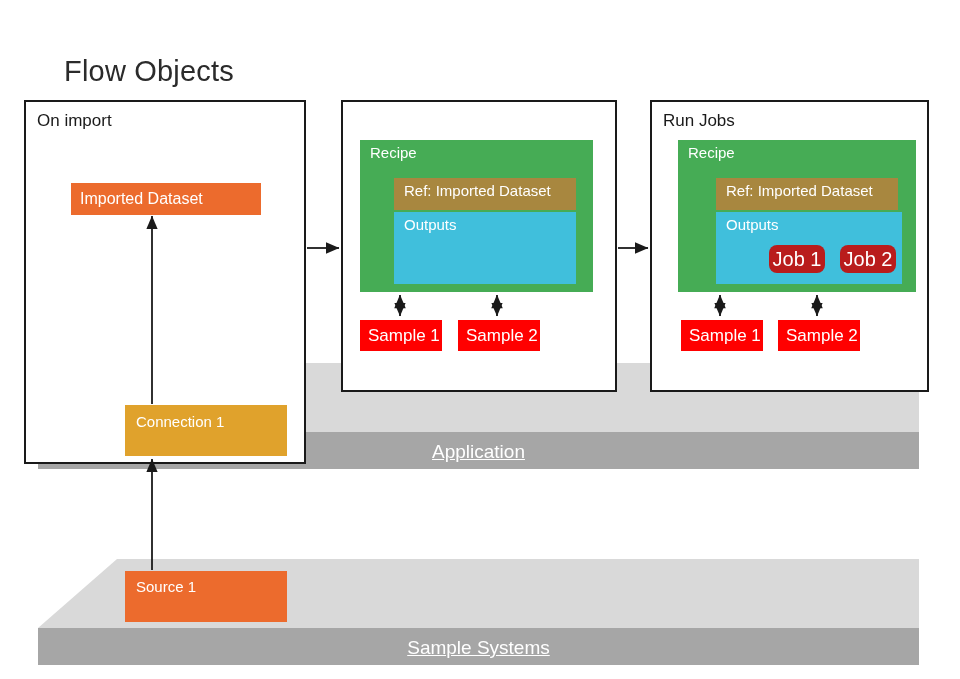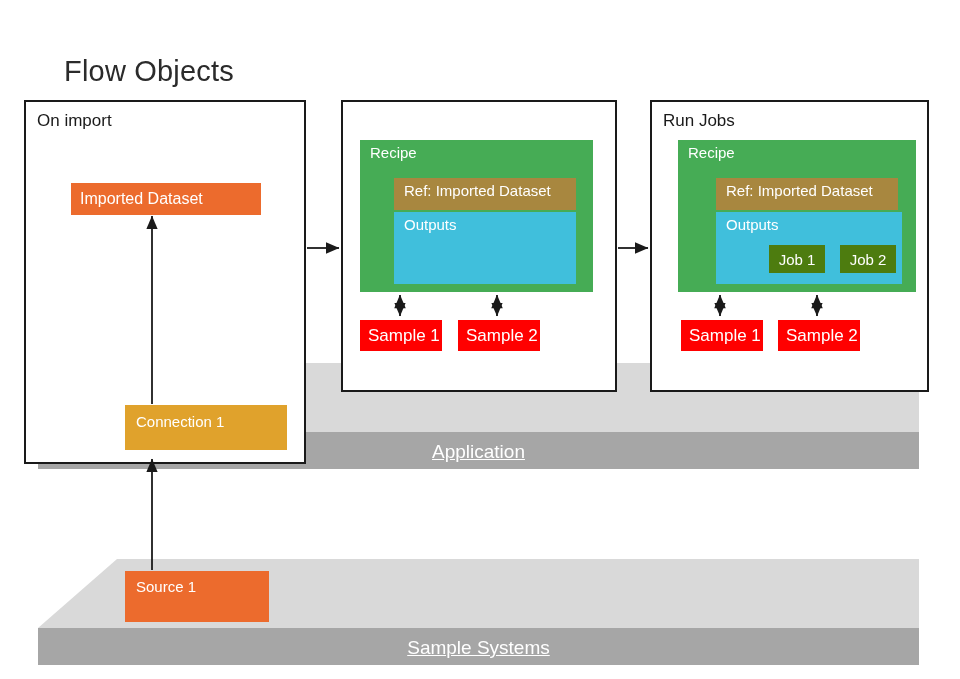--- a/index.html
+++ b/index.html
@@ -24,21 +24,21 @@
     position:absolute;left:11px;top:9px;font-size:17px;color:#1a1a1a;
     white-space:nowrap;
   }
 
   
   .block{color:#ffffff;}
   .block-label{position:absolute;left:10px;top:4px;font-size:15px;white-space:nowrap;}
   .recipe{background:#46ac55;}
   .ref{background:#a8873f;}
   .outputs{background:#40bfdc;}
-  .job{background:#4d7c0f;display:flex;align-items:center;justify-content:center;font-size:15px;}
+  .job{background:#b91c1c;display:flex;align-items:center;justify-content:center;font-size:20px;border-radius:8px;}
   .sample{background:#ff0000;display:flex;align-items:center;padding-left:8px;font-size:17px;}
   .imported{background:#ec6b2d;display:flex;align-items:center;padding-left:9px;font-size:16px;}
   .connection{background:#e0a22c;}
   .connection .block-label{left:11px;top:8px;}
   .source{background:#ec6b2d;}
   .source .block-label{left:11px;top:7px;}
 
   
   .slab-name{
     position:absolute;color:#ffffff;font-size:19px;white-space:nowrap;
@@ -99,25 +99,25 @@
         <span class="block-label">Outputs</span>
         <div class="abs block job" style="left:53px;top:33px;width:56px;height:28px;">Job 1</div>
         <div class="abs block job" style="left:124px;top:33px;width:56px;height:28px;">Job 2</div>
       </div>
     </div>
 
     <div class="abs block sample" style="left:29px;top:218px;width:82px;height:31px;">Sample 1</div>
     <div class="abs block sample" style="left:126px;top:218px;width:82px;height:31px;">Sample 2</div>
   </div>
 
-  <div class="abs block connection" style="left:125px;top:405px;width:162px;height:45px;">
+  <div class="abs block connection" style="left:125px;top:405px;width:162px;height:51px;">
     <span class="block-label">Connection 1</span>
   </div>
 
-  <div class="abs block source" style="left:125px;top:571px;width:144px;height:51px;">
+  <div class="abs block source" style="left:125px;top:571px;width:162px;height:51px;">
     <span class="block-label">Source 1</span>
   </div>
 
   <div class="slab-name" style="left:38px;top:441px;width:881px;">Application</div>
   <div class="slab-name" style="left:38px;top:637px;width:881px;">Sample Systems</div>
 
   <svg class="svg-layer" width="960" height="679" viewBox="0 0 960 679" style="pointer-events:none;">
     <defs>
       <marker id="ah" markerWidth="9" markerHeight="9" refX="7.4" refY="3.2" orient="auto" markerUnits="strokeWidth">
         <path d="M0,0 L7.6,3.2 L0,6.4 z" fill="#1a1a1a"></path>

